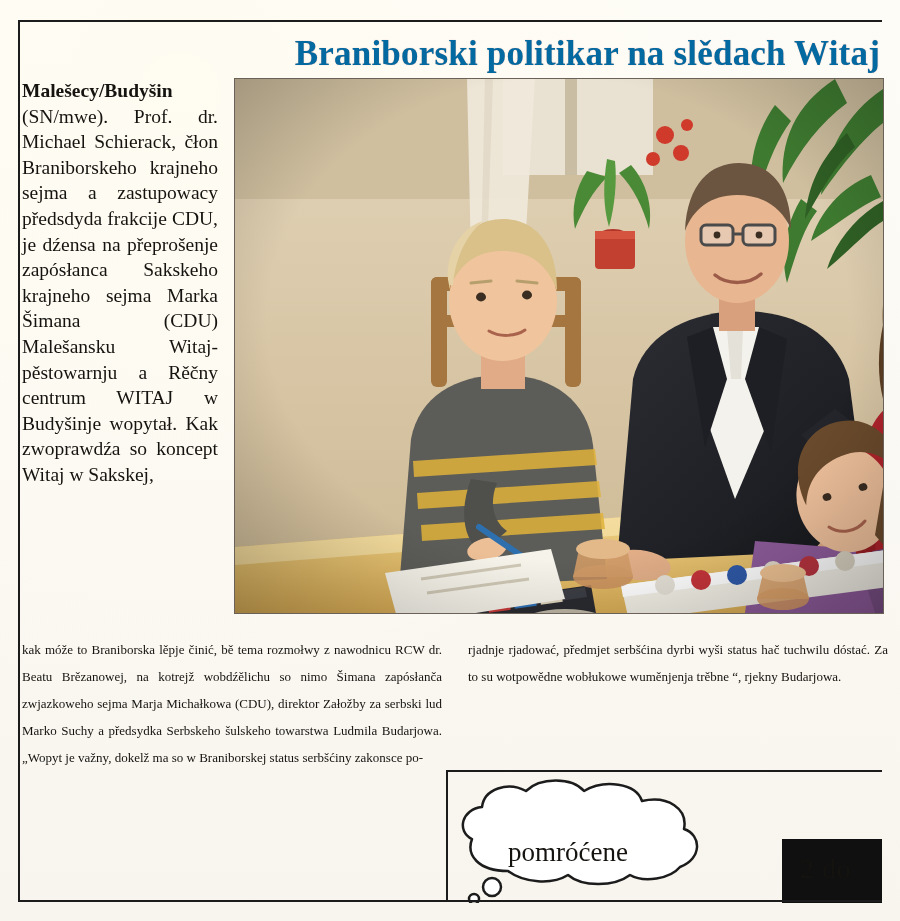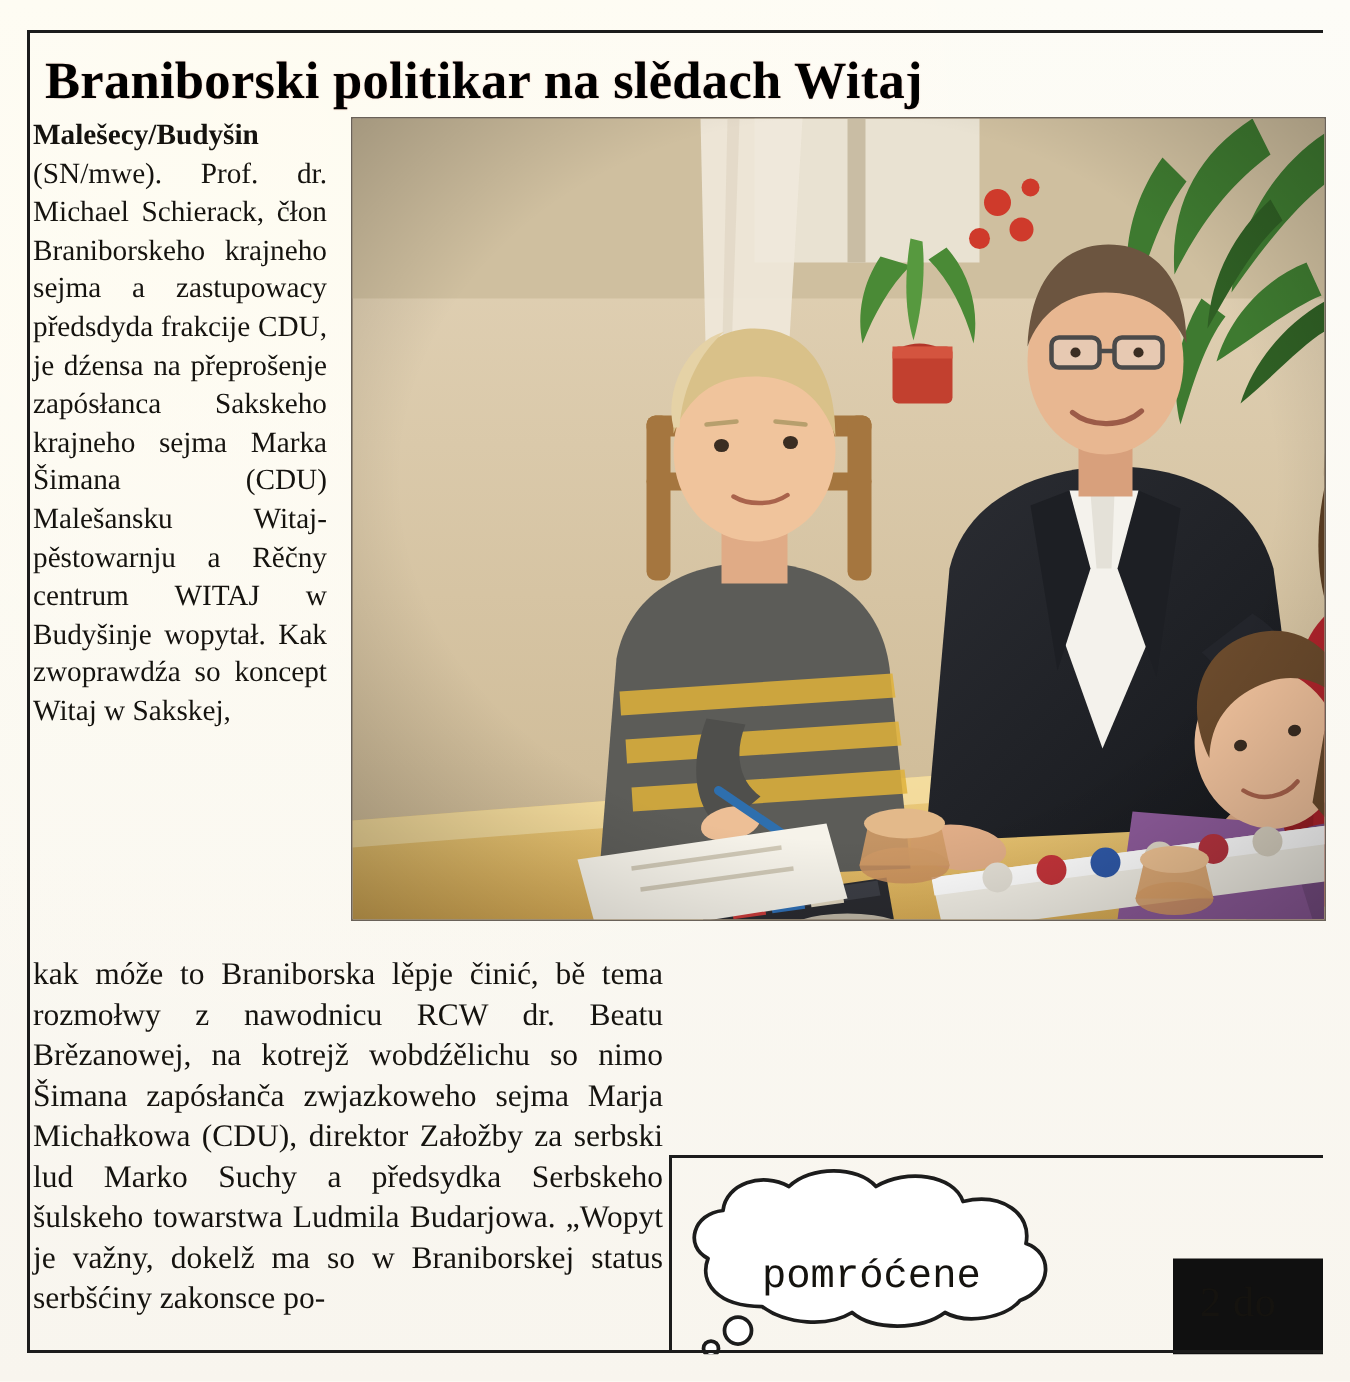--- a/index.html
+++ b/index.html
@@ -47,22 +47,22 @@
     width: 2px;
     height: 880px;
     background: #1c1c1c;
   }
 
   .headline {
     position: absolute;
     left: 30px;
     top: 32px;
     width: 850px;
-    text-align: left;
-    color: #000000;
+    text-align: right;
+    color: #0369a1;
     font-family: "Liberation Serif", serif;
     font-weight: bold;
     font-size: 35px;
     letter-spacing: 0.2px;
     line-height: 44px;
     text-shadow: 0 0 1px rgba(204,45,32,0.35);
   }
 
   
   .upper {
@@ -104,21 +104,21 @@
     position: absolute;
     left: 22px;
     top: 636px;
     width: 860px;
     height: 270px;
   }
   .lcol {
     position: absolute;
     top: 0;
     width: 420px;
-    font-size: 21px;
+    font-size: 13px;
     line-height: 27px;
     color: #15130f;
     text-align: justify;
     hyphens: auto;
   }
   .lcol.a { left: 0; }
   .lcol.b { left: 446px; }
 
   
   .rule-right {
@@ -146,21 +146,21 @@
     width: 434px;
     height: 128px;
     overflow: hidden;
   }
   .bubble-text {
     position: absolute;
     left: 60px;
     top: 62px;
     font-size: 27px;
     color: #15130f;
-    font-family: Liberation Mono, monospace;
+    font-family: Liberation Serif, serif;
   }
   .black-box {
     position: absolute;
     left: 334px;
     top: 64px;
     width: 100px;
     height: 64px;
     background: #101010;
   }
   .page-num {
@@ -407,20 +407,21 @@
         <ellipse cx="330" cy="546" rx="46" ry="16" fill="#e6dcc6" opacity="0.8"></ellipse>
         <ellipse cx="430" cy="560" rx="50" ry="16" fill="#e6dcc6" opacity="0.7"></ellipse>
 
         <rect x="0" y="0" width="648" height="534" fill="url(#vig)"></rect>
       </svg>
     </div>
   </div>
 
   <div class="lower">
     <div class="lcol a">kak móže to Braniborska lěpje činić, bě tema rozmołwy z nawodnicu RCW dr. Beatu Brězanowej, na kotrejž wobdźělichu so nimo Šimana zapósłanča zwjazkoweho sejma Marja Michałkowa (CDU), direktor Załožby za serbski lud Marko Suchy a předsydka Serbskeho šulskeho towarstwa Ludmila Budarjowa. „Wopyt je važny, dokelž ma so w Braniborskej status serbšćiny zakonsce po-</div>
+    <div class="lcol b">rjadnje rjadować, předmjet serbšćina dyrbi wyši status hač tuchwilu dóstać. Za to su wotpowědne wobłukowe wuměnjenja trěbne “, rjekny Budarjowa.</div>
   </div>
 
   <div class="rule-right"></div>
   <div class="rule-right-v"></div>
 
   <div class="cartoon">
     <svg width="434" height="128" viewBox="0 0 434 128" xmlns="http://www.w3.org/2000/svg">
       <path d="M60 96 C30 96 18 80 24 64 C8 56 14 34 34 32 C36 14 60 6 78 16 C92 2 124 2 136 16 C156 4 188 8 194 26 C220 20 240 34 236 54 C254 60 254 84 232 92 C222 104 196 108 182 100 C166 112 134 112 120 100 C104 110 76 108 60 96 Z" fill="#ffffff" stroke="#1c1c1c" stroke-width="2.5" stroke-linejoin="round"></path>
       <circle cx="44" cy="112" r="9" fill="#ffffff" stroke="#1c1c1c" stroke-width="2.5"></circle>
       <circle cx="26" cy="124" r="5" fill="#ffffff" stroke="#1c1c1c" stroke-width="2.5"></circle>

